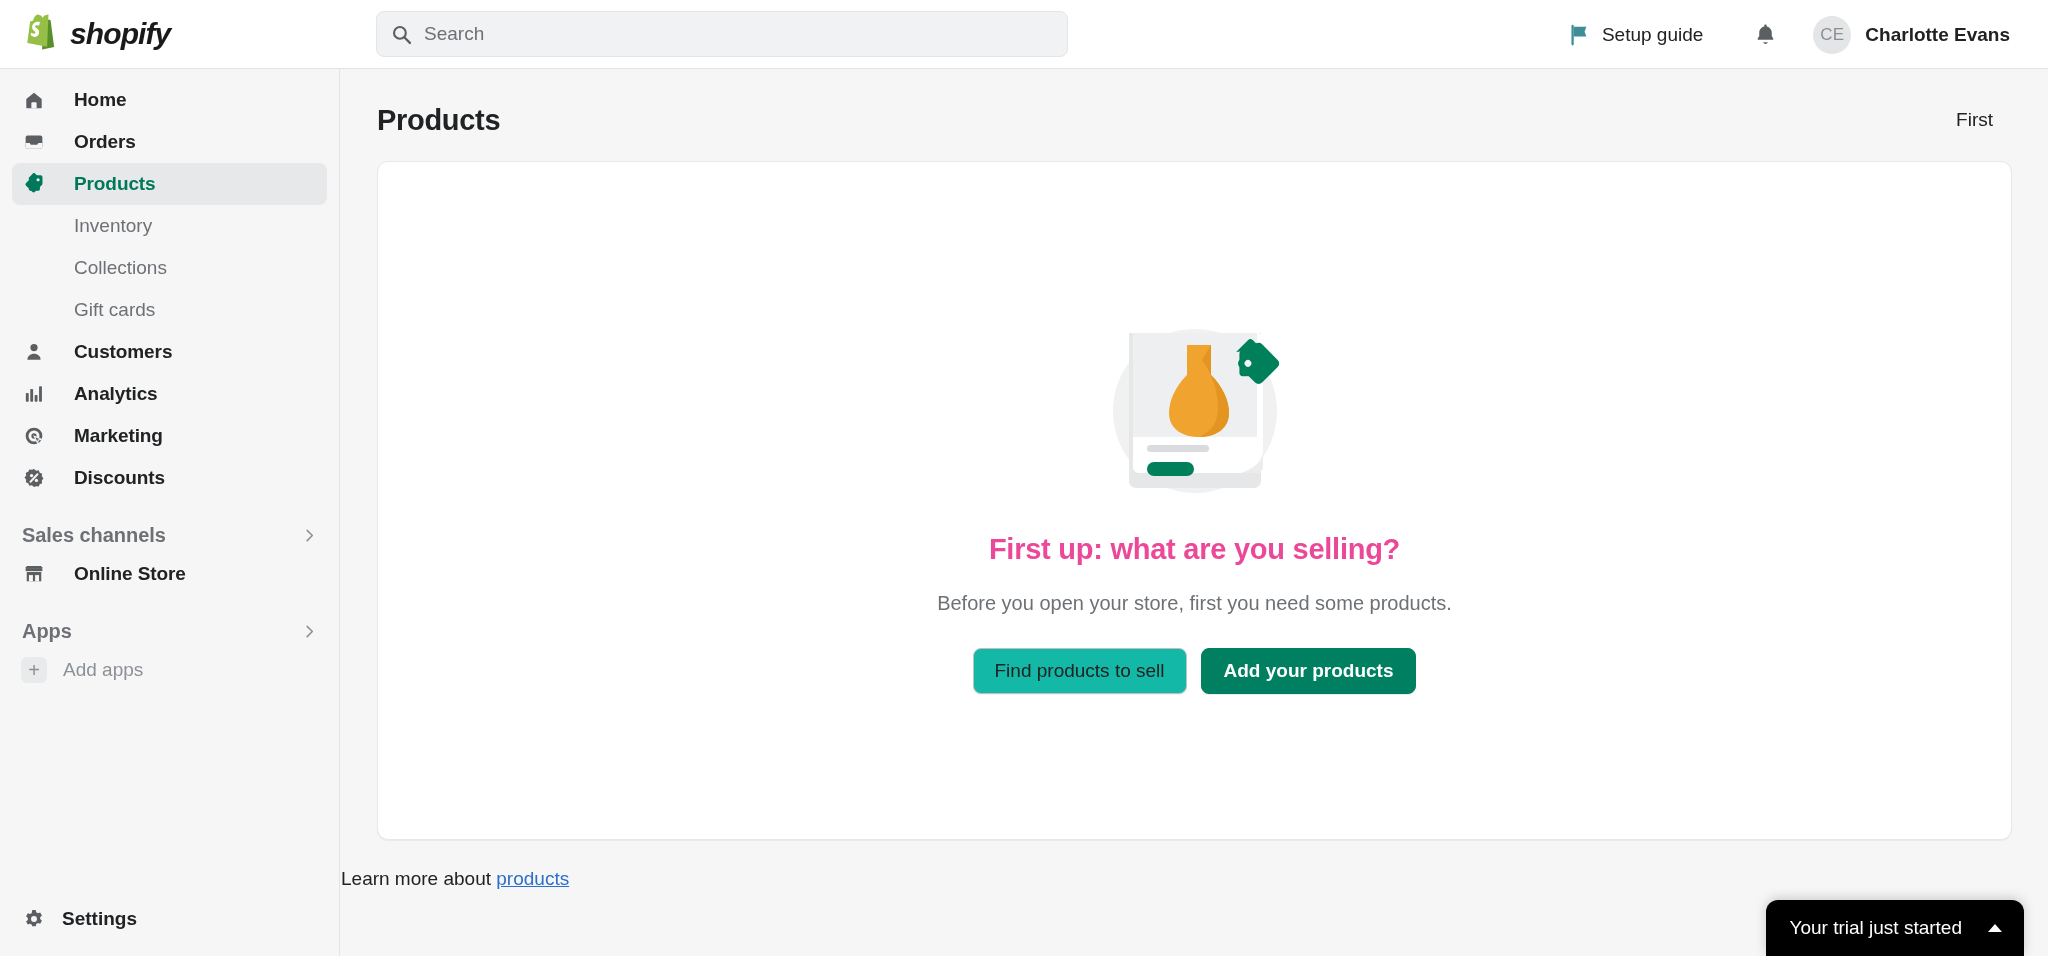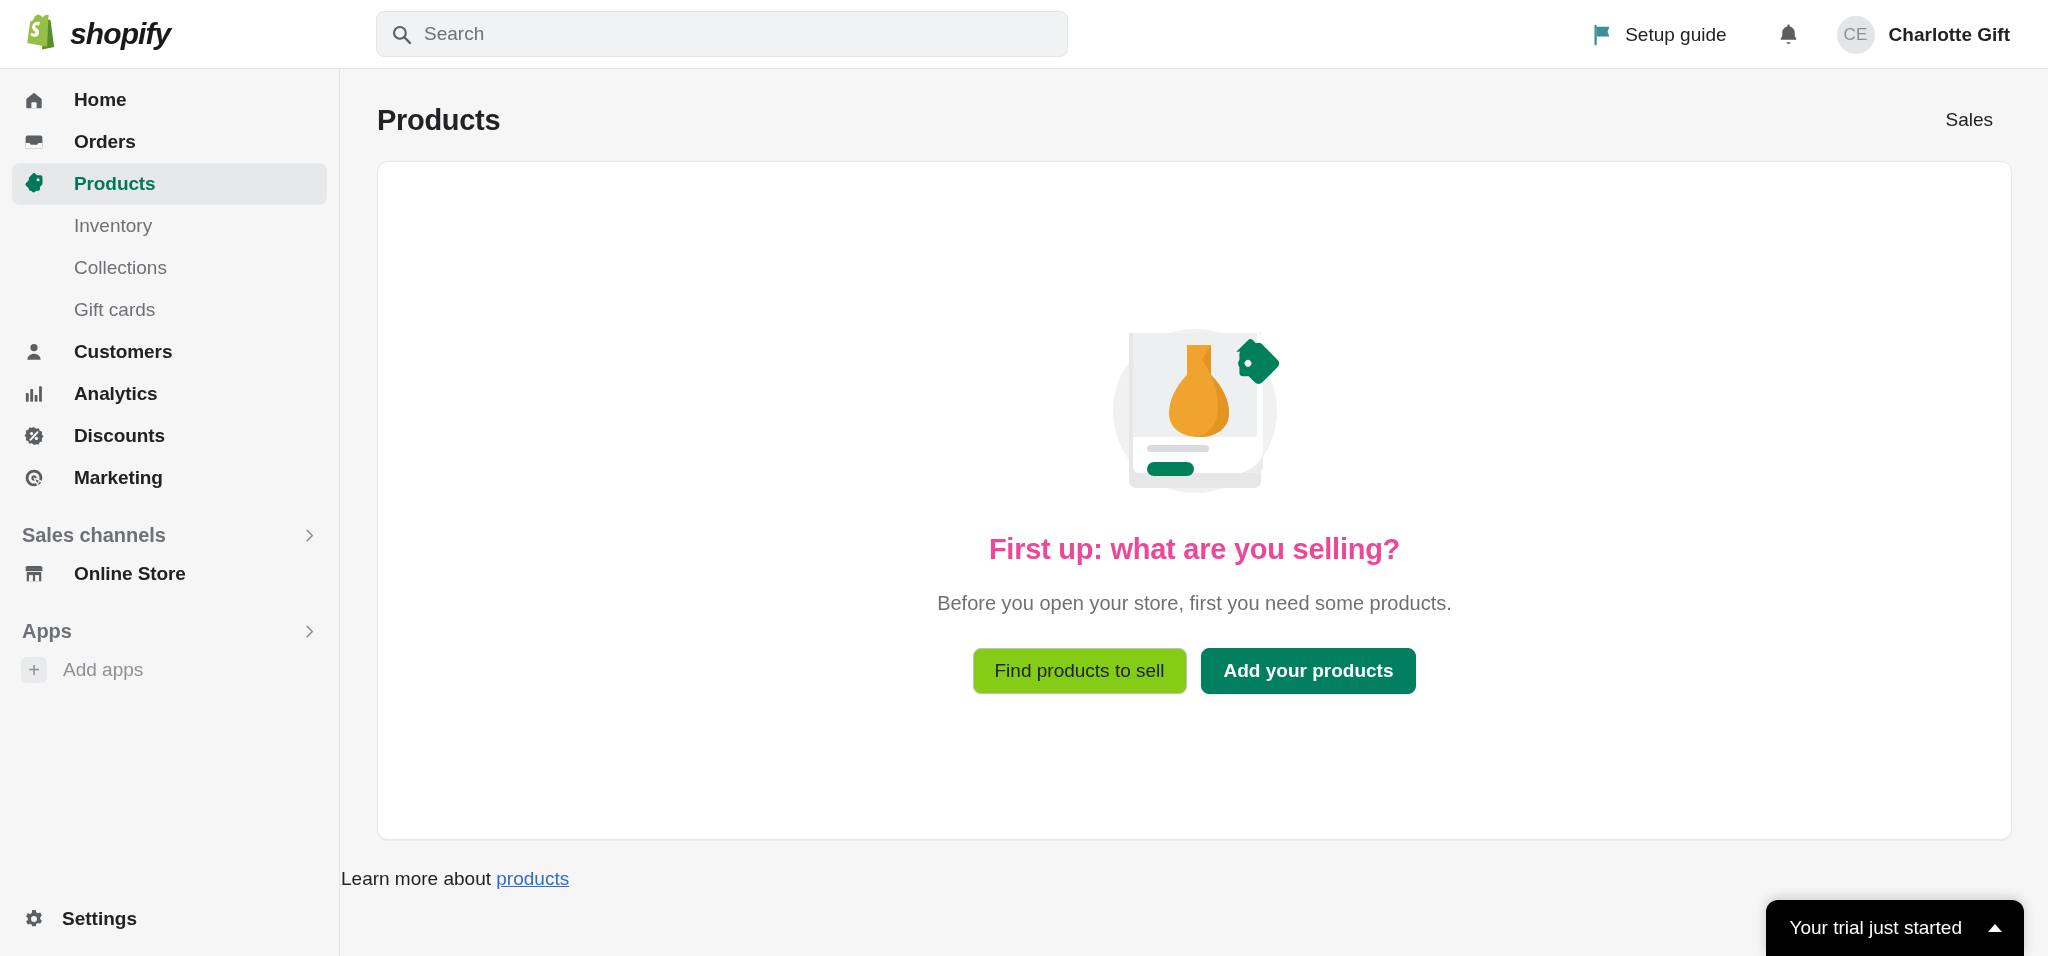--- a/index.html
+++ b/index.html
@@ -166,21 +166,21 @@
   .empty-sub {
     font-size: 20px; color: #6d7175; margin-bottom: 33px;
   }
   .btn-row { display: flex; gap: 14px; align-items: center; }
   .btn {
     font-size: 19px; border-radius: 8px; cursor: pointer;
     display: flex; align-items: center; justify-content: center;
     height: 46px;
   }
   .btn-secondary {
-    background: #84cc16; color: #202223;
+    background: #14b8a6; color: #202223;
     border: 1px solid #bdc1c6;
     box-shadow: 0 1px 0 rgba(0,0,0,0.05);
     padding: 0 21px;
   }
   .btn-primary {
     background: #008060; color: #ffffff; border: 1px solid #008060;
     box-shadow: 0 1px 0 rgba(0,0,0,0.08);
     padding: 0 22px; font-weight: bold;
   }
 
@@ -243,21 +243,21 @@
 
     <div class="bell-btn">
       <svg width="25" height="25" viewBox="0 0 20 20">
         <path d="M10 2c-.6 0-1 .4-1 1v.6C6.7 4.1 5 6.1 5 8.6v2.6l-1.2 1.9c-.3.5 0 1.1.6 1.1h11.2c.6 0 .9-.6.6-1.1L15 11.2V8.6c0-2.5-1.7-4.5-4-5V3c0-.6-.4-1-1-1z" fill="#5c5f62"></path>
         <path d="M8.2 16.2c.3.8 1 1.3 1.8 1.3s1.5-.5 1.8-1.3z" fill="#5c5f62"></path>
       </svg>
     </div>
 
     <div class="user-chip">
       <div class="avatar">CE</div>
-      <span class="user-name">Charlotte Gift</span>
+      <span class="user-name">Charlotte Evans</span>
     </div>
 
   </div>
 </div>
 
 <div class="sidebar">
 
   <div class="nav-list">
 
     <div class="nav-item">
@@ -321,38 +321,38 @@
           <rect x="10.6" y="11" width="2.6" height="6" rx="0.7" fill="#5c5f62"></rect>
           <rect x="14.6" y="3" width="2.6" height="14" rx="0.7" fill="#5c5f62"></rect>
         </svg>
       </span>
       <span class="lbl">Analytics</span>
     </div>
 
     <div class="nav-item">
       <span class="ico">
         <svg width="22" height="22" viewBox="0 0 20 20">
+          <path d="M10 2.4a7.6 7.6 0 100 15.2 7.6 7.6 0 000-15.2zm0 2.6a5 5 0 110 10 5 5 0 010-10z" fill="#5c5f62"></path>
+          <circle cx="10" cy="10" r="2.4" fill="#5c5f62"></circle>
+          <path d="M10.2 10.2l6.8 2.8-3.1.6-.6 3.1z" fill="#5c5f62" stroke="#f6f6f7" stroke-width="1"></path>
+        </svg>
+      </span>
+      <span class="lbl">Marketing</span>
+    </div>
+
+    <div class="nav-item">
+      <span class="ico">
+        <svg width="22" height="22" viewBox="0 0 20 20">
           <path d="M10 1.8l1.9 1.5 2.4-.3.9 2.2 2.2.9-.3 2.4 1.5 1.9-1.5 1.9.3 2.4-2.2.9-.9 2.2-2.4-.3L10 18.2 8.1 16.7l-2.4.3-.9-2.2-2.2-.9.3-2.4L1.4 9.6l1.5-1.9-.3-2.4 2.2-.9.9-2.2 2.4.3z" fill="#5c5f62"></path>
           <circle cx="7.8" cy="7.8" r="1.5" fill="#f6f6f7"></circle>
           <circle cx="12.2" cy="12.2" r="1.5" fill="#f6f6f7"></circle>
           <line x1="13.2" y1="6.6" x2="6.8" y2="13.4" stroke="#f6f6f7" stroke-width="1.7" stroke-linecap="round"></line>
         </svg>
       </span>
       <span class="lbl">Discounts</span>
-    </div>
-
-    <div class="nav-item">
-      <span class="ico">
-        <svg width="22" height="22" viewBox="0 0 20 20">
-          <path d="M10 2.4a7.6 7.6 0 100 15.2 7.6 7.6 0 000-15.2zm0 2.6a5 5 0 110 10 5 5 0 010-10z" fill="#5c5f62"></path>
-          <circle cx="10" cy="10" r="2.4" fill="#5c5f62"></circle>
-          <path d="M10.2 10.2l6.8 2.8-3.1.6-.6 3.1z" fill="#5c5f62" stroke="#f6f6f7" stroke-width="1"></path>
-        </svg>
-      </span>
-      <span class="lbl">Marketing</span>
     </div>
   </div>
 
   <div class="nav-gap"></div>
 
   <div class="section-head">
     <span class="t">Sales channels</span>
     <svg width="15" height="15" viewBox="0 0 16 16">
       <path d="M5.5 2.5l5.5 5.5-5.5 5.5" fill="none" stroke="#8c9196" stroke-width="1.7" stroke-linecap="round" stroke-linejoin="round"></path>
     </svg>
@@ -396,21 +396,21 @@
     </span>
     <span class="lbl">Settings</span>
   </div>
 
 </div>
 
 <div class="main">
 
   <div class="page-head">
     <div class="page-title">Products</div>
-    <div class="import-btn">Sales</div>
+    <div class="import-btn">First</div>
   </div>
 
   <div class="card">
 
     <div class="illus">
       <svg width="216" height="200" viewBox="0 0 216 200">
 
         <circle cx="108" cy="104" r="82" fill="#f1f1f2"></circle>
 
         <path d="M42 26h132v148c0 4-3.2 7-7.2 7H49.2c-4 0-7.2-3-7.2-7z" fill="#e6e7e8"></path>

